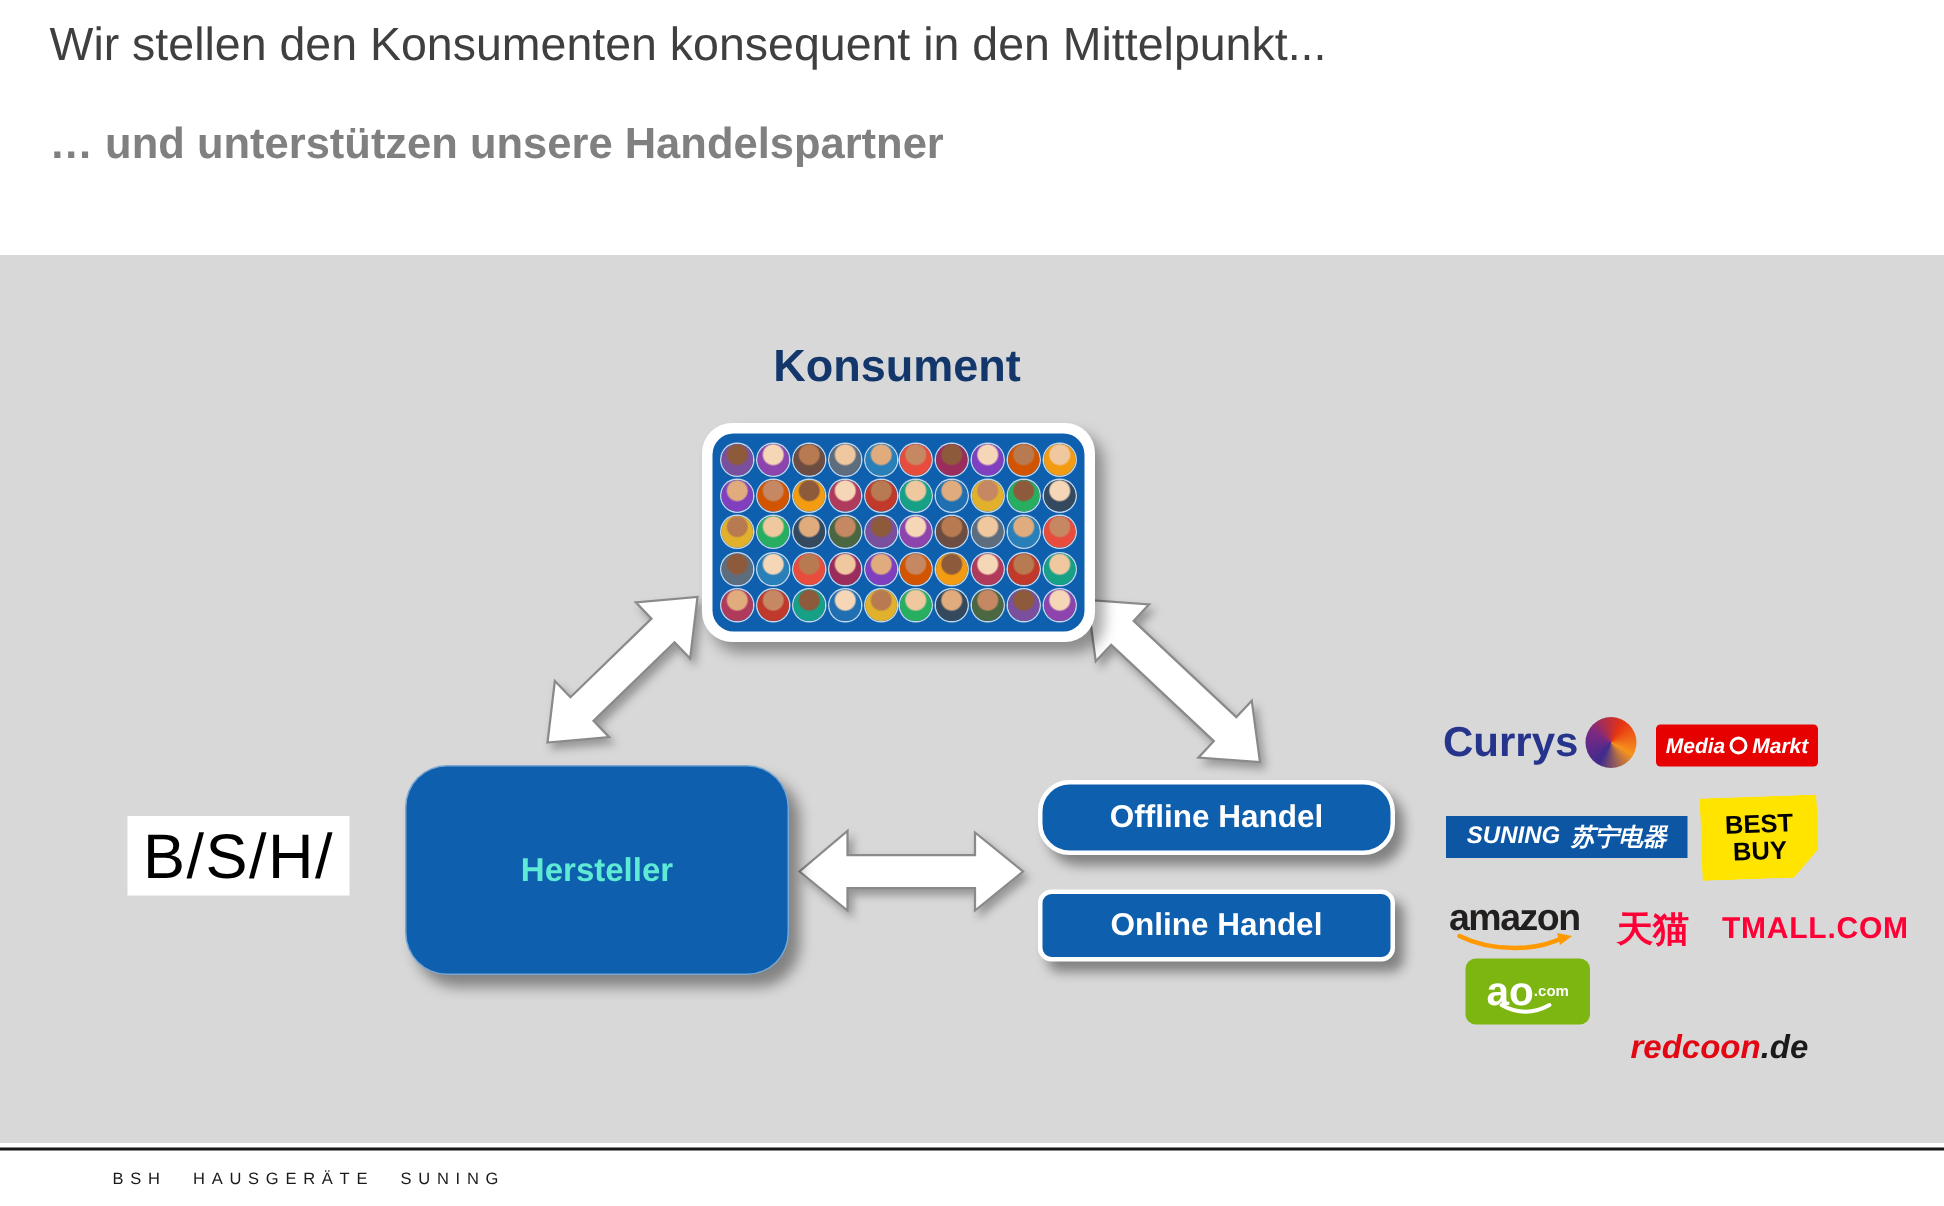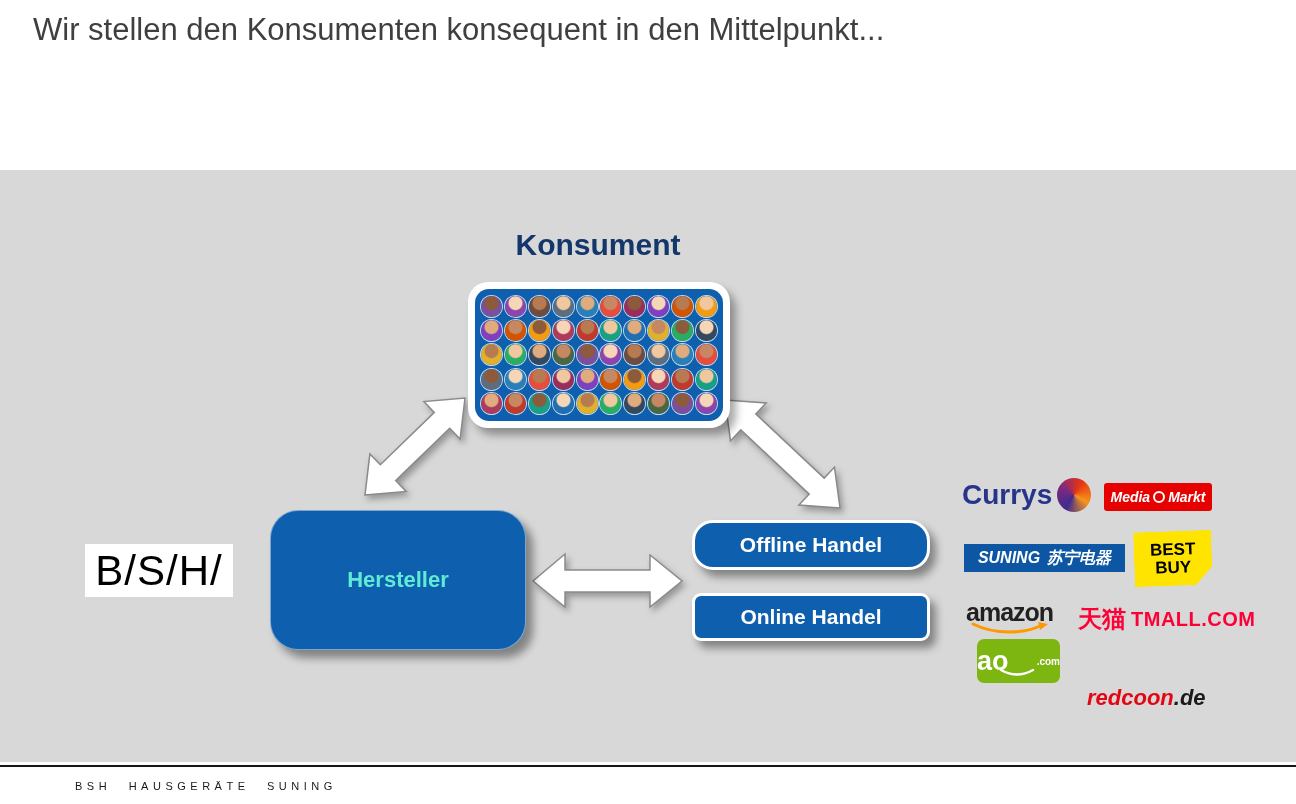--- a/index.html
+++ b/index.html
@@ -113,28 +113,28 @@
     transform: rotate(-2deg);
     flex-direction: column; justify-content: center;
     color: #000; font-size: 17px; font-weight: 800; line-height: 1.05;
     text-align: center;
   }
 
   .amazon-logo { left: 966px; top: 428px; flex-direction: column; align-items: flex-start; }
   .amazon-text { font-size: 25px; font-weight: 700; color: #221f1f; letter-spacing: -1px; }
   .amazon-swoosh { margin-top: -6px; margin-left: 4px; }
 
-  .tmall-logo { left: 1078px; top: 433px; gap: 5px; color: var(--tmall-red, #ff0036); font-weight: 700; }
+  .tmall-logo { left: 1078px; top: 433px; gap: 22px; color: var(--tmall-red, #ff0036); font-weight: 700; }
   .tmall-cjk { font-size: 24px; }
   .tmall-latin { font-size: 20px; letter-spacing: 0.5px; }
 
   .ao-logo {
     left: 977px; top: 469px; width: 83px; height: 44px;
     background: var(--ao-green, #7db610); border-radius: 7px;
-    justify-content: space-between; position: absolute;
+    justify-content: center; position: absolute;
   }
   .ao-text { color: #fff; font-size: 27px; font-weight: 800; line-height: 1; }
   .ao-suffix { color: #fff; font-size: 10px; font-weight: 700; align-self: flex-start; margin-top: 17px; }
   .ao-smile { position: absolute; left: 20px; bottom: 5px; }
 
   .redcoon-logo { left: 1087px; top: 475px; font-size: 22px; font-weight: 800; font-style: italic; margin-top: 40px; }
   .redcoon-name { color: var(--redcoon-red, #e30613); }
   .redcoon-suffix { color: #1a1a1a; }
 
   
@@ -146,20 +146,21 @@
     letter-spacing: 4.5px; word-spacing: 10px;
   }
 </style>
 </head>
 <body>
 
 <div class="slide">
 
   <div class="header">
     <div class="title-1">Wir stellen den Konsumenten konsequent in den Mittelpunkt...</div>
+    <div class="title-2">… und unterstützen unsere Handelspartner</div>
   </div>
 
   <div class="diagram">
 
     <svg class="arrow-layer" viewBox="0 0 1296 592" xmlns="http://www.w3.org/2000/svg">
       <polygon points="365,325 406.1,321.4 395.7,310.6 449.7,258.2 460.1,269 465,228 423.9,231.6 434.3,242.4 380.3,294.8 369.9,284"></polygon>
       <polygon points="725,230 730.5,270.9 740.8,259.9 809.2,324.1 798.9,335.1 840,338 834.5,297.1 824.2,308.1 755.8,243.9 766.1,232.9"></polygon>
       <polygon points="533,411 565,437 565,422 650,422 650,437 682,411 650,385 650,400 565,400 565,384"></polygon>
     </svg>
 

